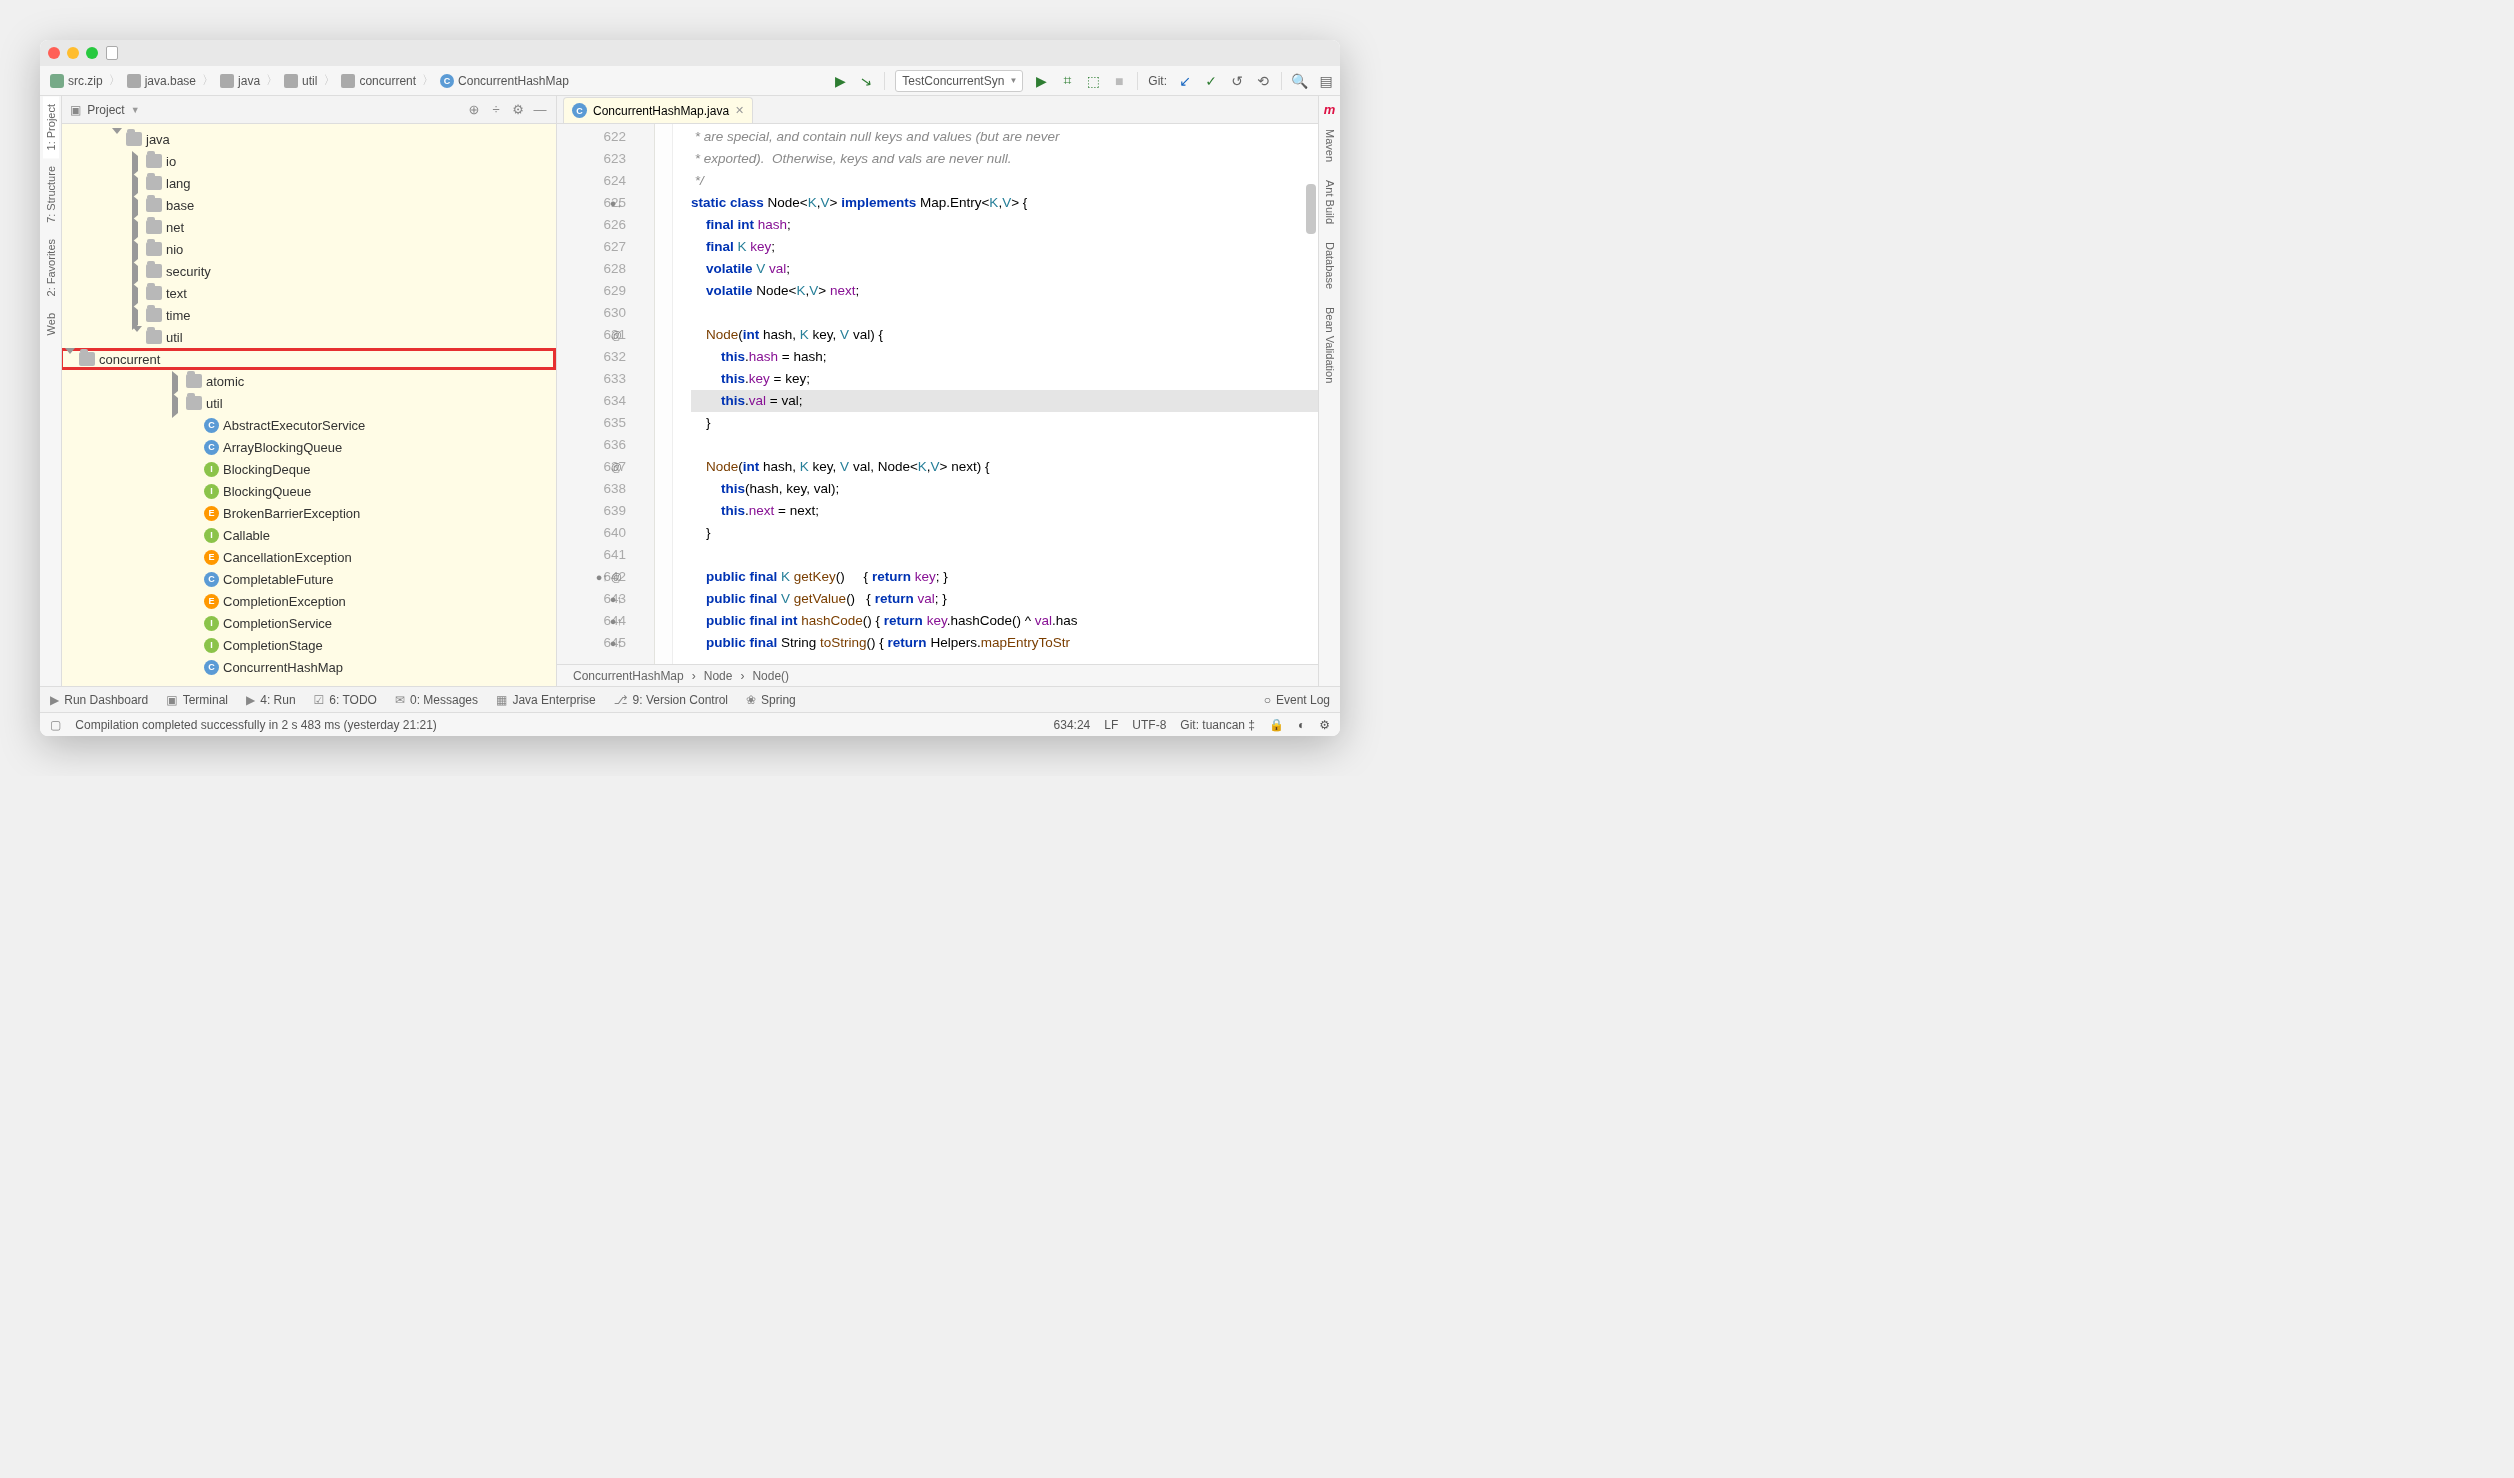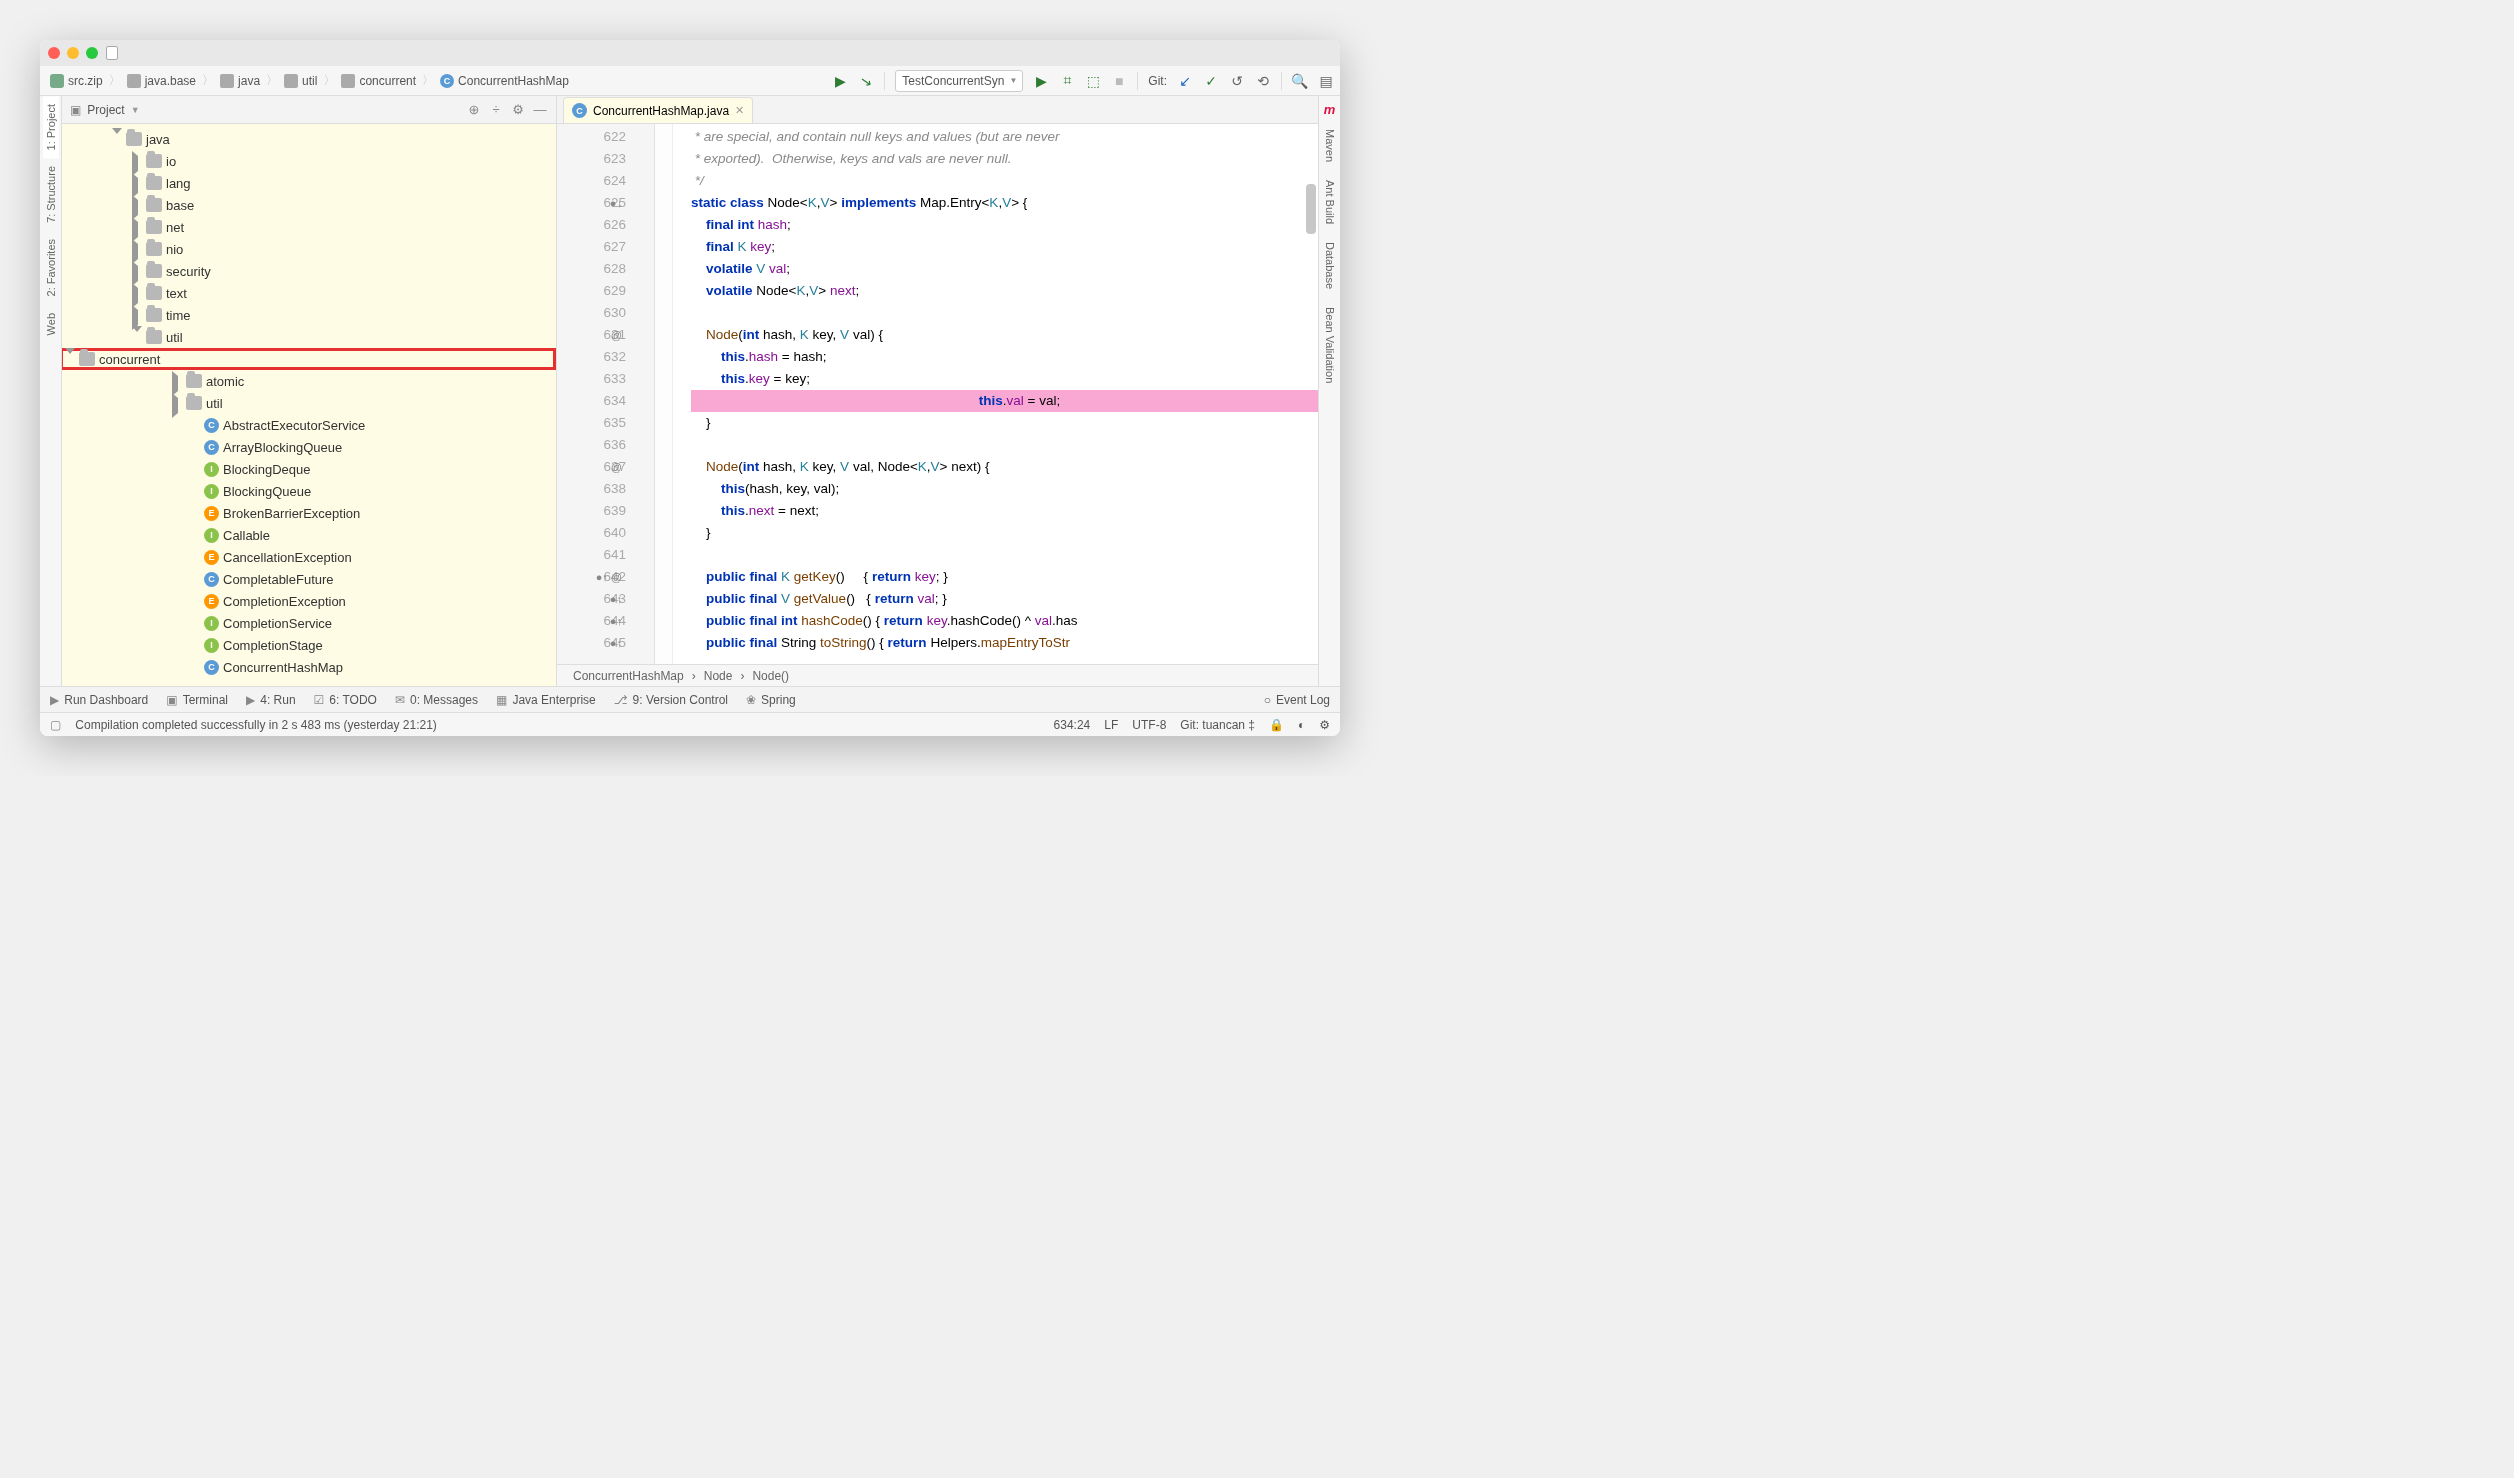--- a/index.html
+++ b/index.html
@@ -71,21 +71,21 @@
 .editor { flex: 1; display: flex; flex-direction: column; }
 .tabbar { height: 28px; background: #f3f3f3; border-bottom: 1px solid #ddd; display: flex; align-items: flex-end; padding-left: 6px; }
 .etab { height: 26px; background: #fffce6; border: 1px solid #ddd; border-bottom: none; border-radius: 4px 4px 0 0; display: flex; align-items: center; padding: 0 8px; font-size: 12px; gap: 6px; cursor: pointer; }
 .etab .close { color: #999; cursor: pointer; font-size: 11px; }
 .codewrap { flex: 1; display: flex; overflow: hidden; font-family: "Menlo", "Consolas", monospace; font-size: 13.5px; position: relative; }
 .gutter { width: 98px; background: #f5f5f5; border-right: 1px solid #e3e3de; color: #aaa; text-align: right; padding: 2px 28px 2px 0; line-height: 22px; position: relative; }
 .gutter .gm { position: absolute; right: 4px; font-size: 11px; color: #888; }
 .gutter2 { width: 18px; background: #fdfdfd; border-right: 1px solid #eee; }
 .code { flex: 1; padding: 2px 0 2px 18px; line-height: 22px; white-space: pre; overflow: hidden; }
 .code .ln { height: 22px; }
-.code .ln.hl { background: #f9a8d4; text-align: center; }
+.code .ln.hl { background: #e5e5e5; }
 .kw { color: #0033b3; font-weight: bold; }
 .ty { color: #267f99; }
 .fn { color: #7a3e00; }
 .fd { color: #871094; }
 .cm { color: #8a8a8a; font-style: italic; }
 .crumbs2 { height: 22px; background: #f6f6f6; border-top: 1px solid #ddd; font-size: 12px; color: #666; display: flex; align-items: center; padding-left: 16px; gap: 8px; }
 .scrollmark { position:absolute; right:2px; top:0; bottom:0; width:10px; }
 .scrollmark .thumb { position:absolute; top:60px; right:0; width:10px; height:50px; background:#c7c7c7; border-radius:4px; }
 
 

